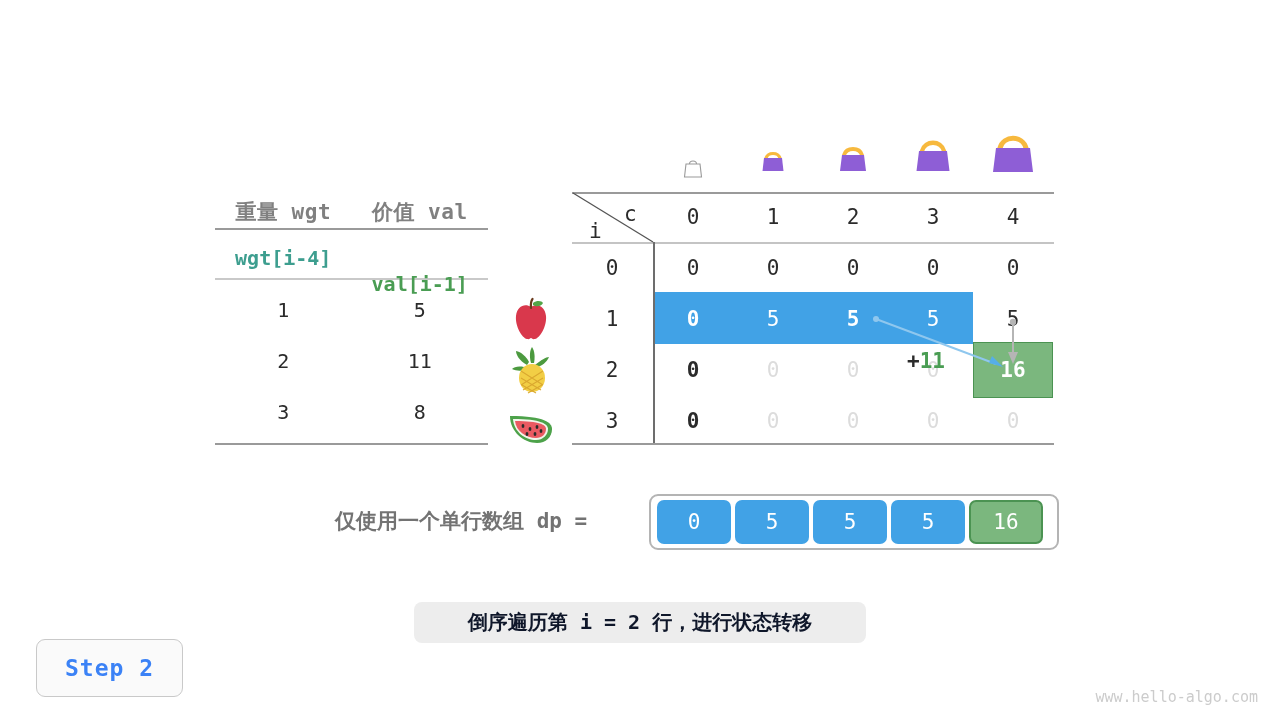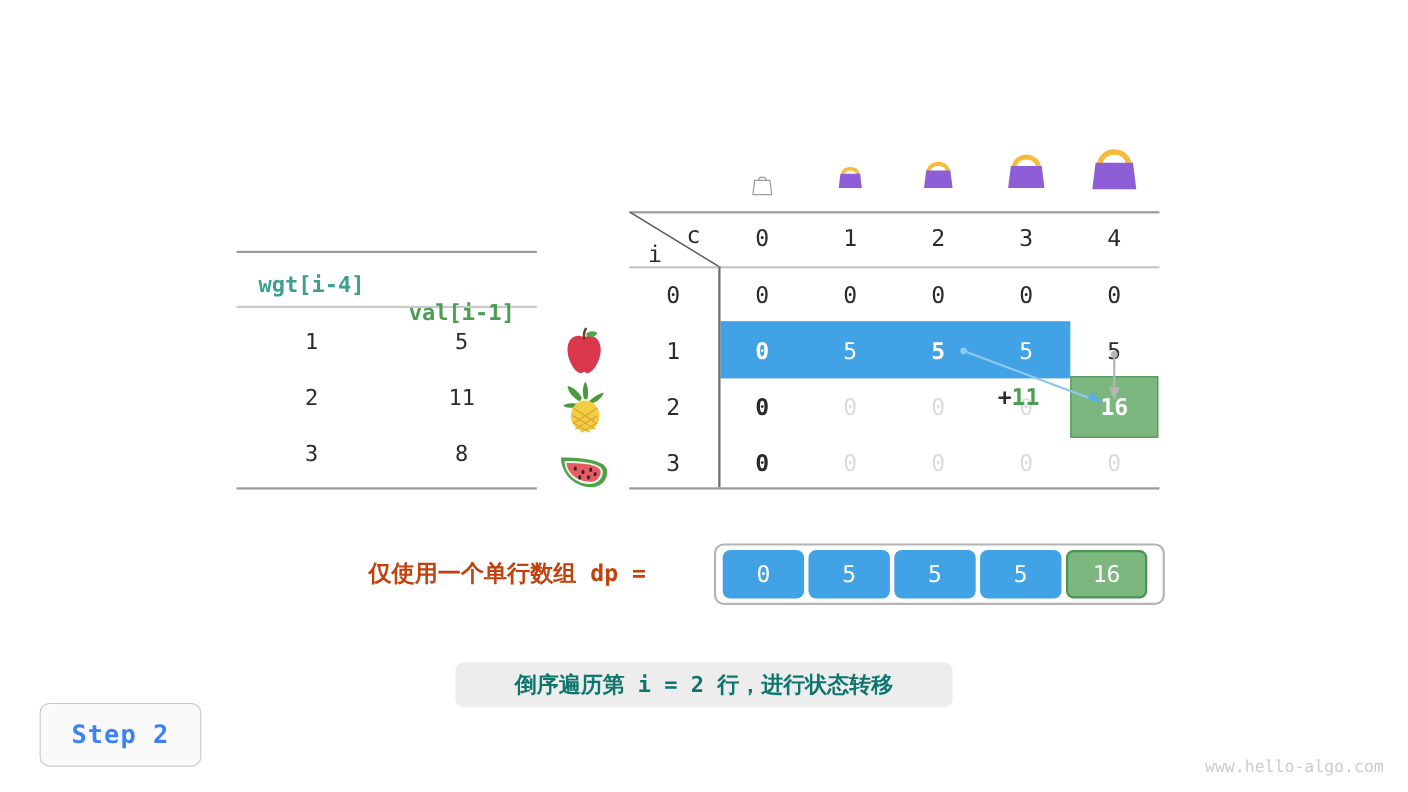--- a/index.html
+++ b/index.html
@@ -82,21 +82,21 @@
 
   .plus-ann {
     position: absolute; font-size: 21px; font-weight: bold;
   }
   .plus-ann .sgn { color: #2b2b2b; }
   .plus-ann .num { color: #4a9d53; }
 
   
   #dp-array-label {
     position: absolute; left: 335px; top: 507px;
-    font-size: 21px; font-weight: bold; color: #c2410c;
+    font-size: 21px; font-weight: bold; color: #737373;
   }
   #dp-array-box {
     position: absolute; left: 649px; top: 494px;
     width: 410px; height: 56px;
     border: 2px solid #b4b4b4; border-radius: 9px;
     box-sizing: border-box;
     display: flex; align-items: center; padding: 0 6px;
     gap: 4px;
   }
   .dp-cell {
@@ -106,21 +106,21 @@
     box-sizing: border-box;
   }
   .dp-cell.green { background: #7bb77e; border: 2px solid #4b9352; }
 
   
   #caption {
     position: absolute; left: 414px; top: 602px;
     width: 452px; height: 41px; border-radius: 8px;
     background: #ededed;
     display: flex; align-items: center; justify-content: center;
-    font-size: 20px; color: #0f766e; font-weight: bold;
+    font-size: 20px; color: #0f172a; font-weight: bold;
   }
 
   
   #step-badge {
     position: absolute; left: 36px; top: 639px;
     width: 145px; height: 56px;
     border: 1.5px solid #c9c9c9; border-radius: 9px;
     background: #fafafa;
     display: flex; align-items: center; justify-content: center;
     font-size: 23px; font-weight: bold; color: #3b82f6;
@@ -134,20 +134,24 @@
   }
 </style>
 </head>
 <body>
 
 <div class="abs" id="item-table">
   <div class="hline" style="top:38px;"></div>
   <div class="hline thin" style="top:88px;"></div>
   <div class="hline" style="top:253px;"></div>
 
+  <div class="it-row" style="top:8px;">
+    <div class="it-cell hdr-txt">重量 wgt</div>
+    <div class="it-cell hdr-txt">价值 val</div>
+  </div>
 
   <div class="it-row" style="top:56px;">
     <div class="it-cell sub-wgt">wgt[i-4]</div>
     <div class="it-cell sub-val">val[i-1]</div>
   </div>
 
   <div class="it-row" style="top:108px;">
     <div class="it-cell it-num">1</div>
     <div class="it-cell it-num">5</div>
   </div>

